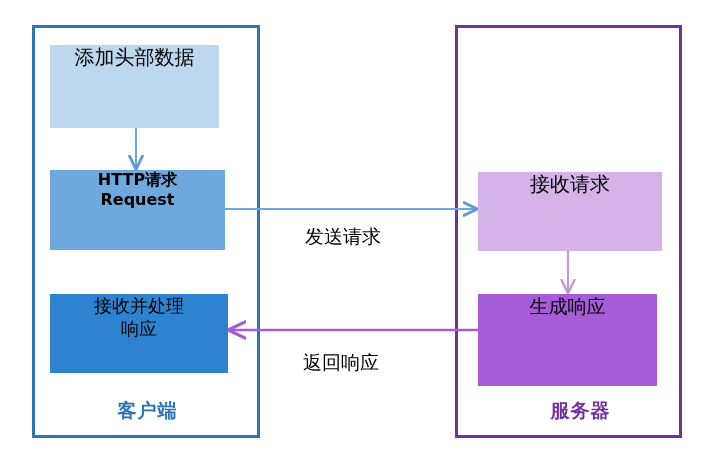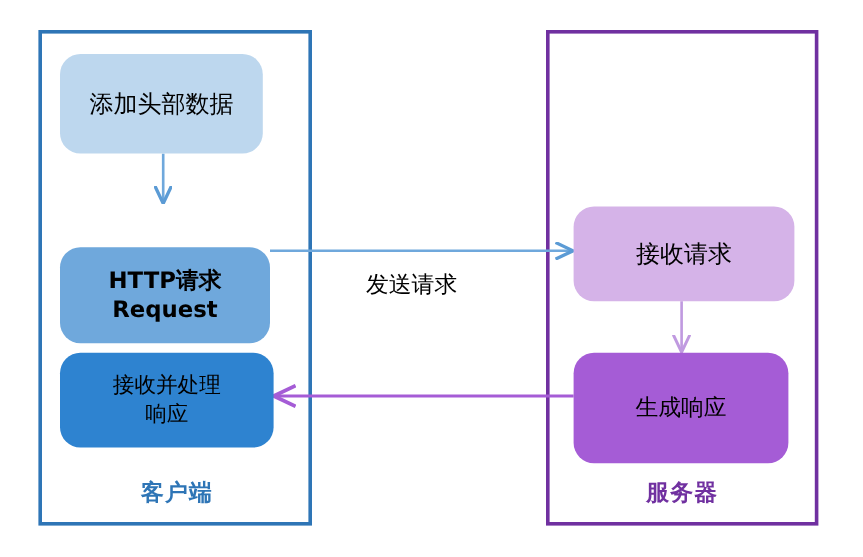--- a/index.html
+++ b/index.html
@@ -52,53 +52,51 @@
     left: 32px;
     top: 398px;
     width: 231px;
     color: #2E75B6;
   }
   #server-caption {
     left: 455px;
     top: 398px;
     width: 227px;
     color: #7030A0;
+    padding-left: 12px;
   }
 
   
   .node {
     position: absolute;
     box-sizing: border-box;
     display: flex;
     flex-direction: column;
     align-items: center;
-    justify-content: center;
     text-align: center;
     line-height: 1.28;
-    border-radius: 17px;
   }
   .node .line1, .node .line2 {
     display: block;
     white-space: nowrap;
   }
 
   #node-add-header {
     left: 50px;  top: 45px;  width: 169px; height: 83px;
     background: #BDD7EE;
     color: #000000;
     font-size: 20px;
     font-weight: normal;
   }
   #node-http-request {
     left: 50px;  top: 170px; width: 175px; height: 80px;
     background: #6FA8DC;
     color: #000000;
-    font-size: 19px;
+    font-size: 16px;
     font-weight: bold;
-    margin-top: 36px;
   }
   #node-receive-process {
     left: 50px;  top: 294px; width: 178px; height: 79px;
     background: #2E83D0;
     color: #000000;
     font-size: 18px;
     font-weight: normal;
   }
   #node-receive-request {
     left: 478px; top: 172px; width: 184px; height: 79px;
@@ -185,17 +183,18 @@
 
   <div id="node-receive-request" class="node">
     <span class="line1">接收请求</span>
   </div>
 
   <div id="node-generate-response" class="node">
     <span class="line1">生成响应</span>
   </div>
 
   <div id="label-send-request" class="flow-label">发送请求</div>
+  <div id="label-return-response" class="flow-label">返回响应</div>
 
   <div id="client-caption" class="container-caption">客户端</div>
   <div id="server-caption" class="container-caption">服务器</div>
 
 </div>
 
 </body></html>

